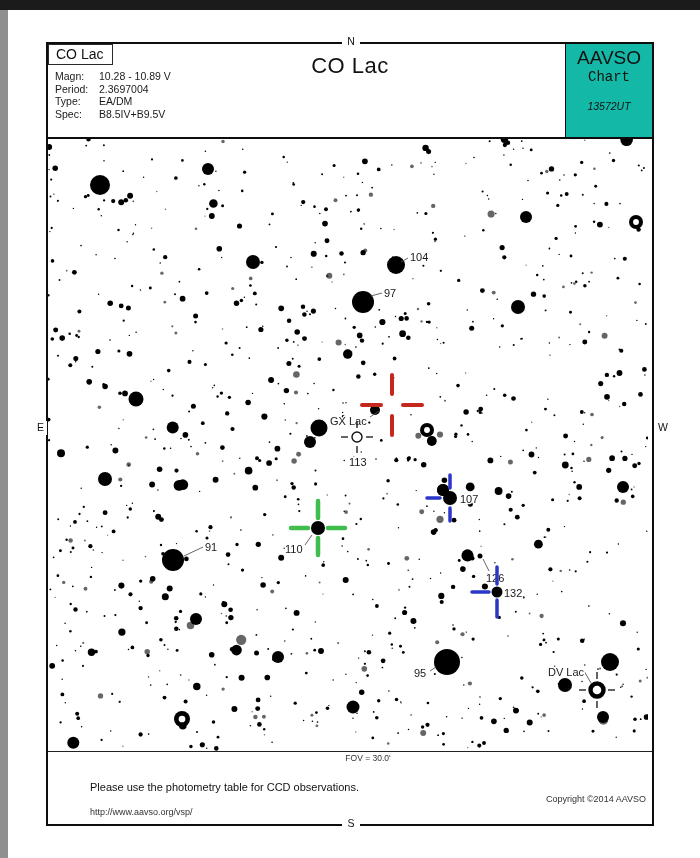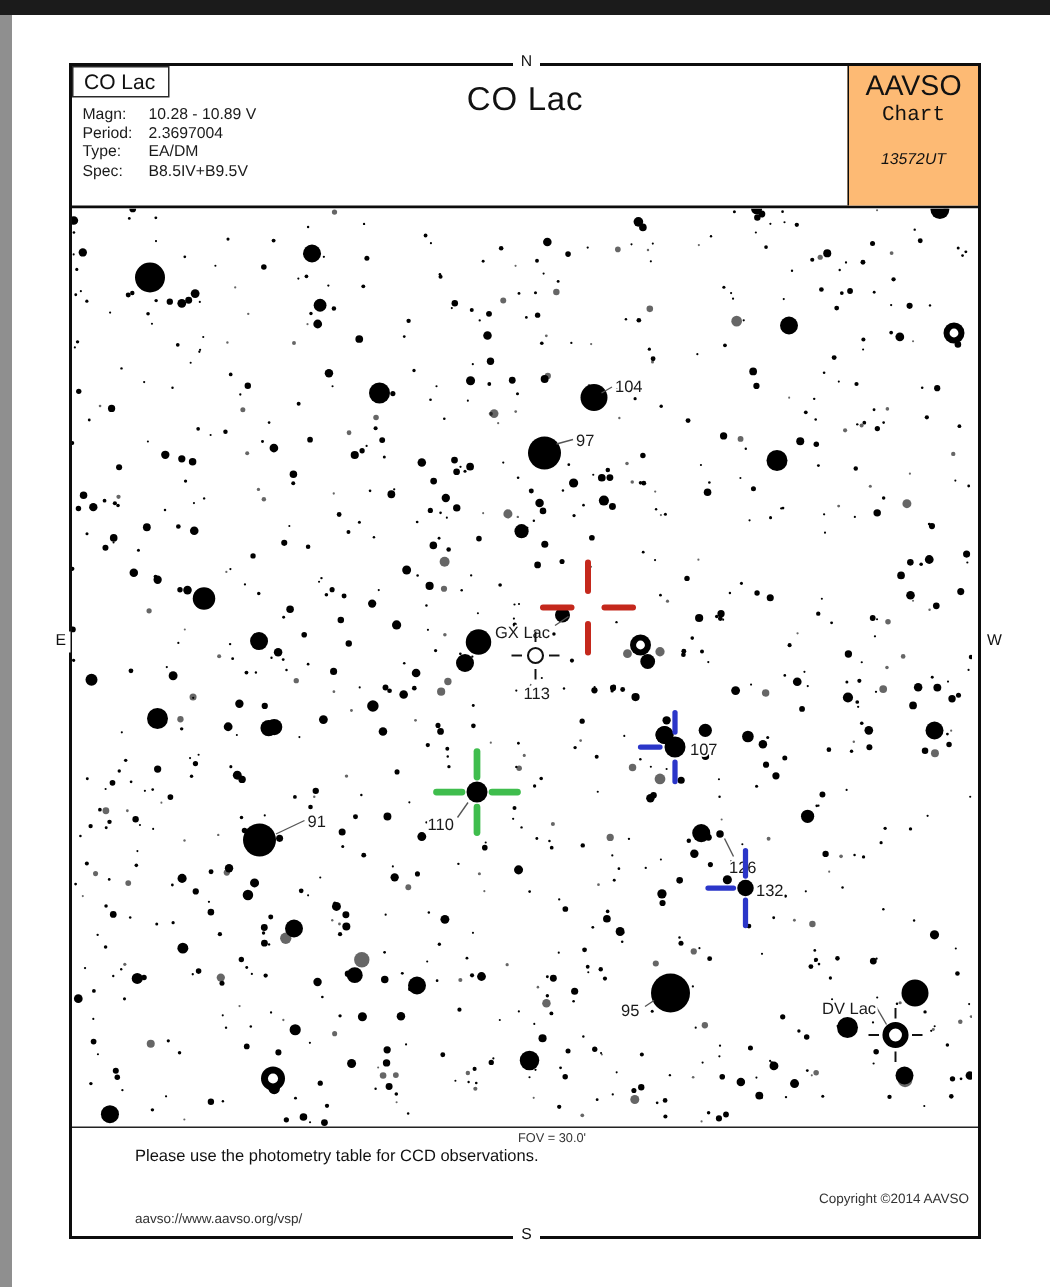--- a/index.html
+++ b/index.html
@@ -13,31 +13,31 @@
 
   .hdr{position:relative;height:93px;border-bottom:2px solid #0d0d0d;}
   .star-box{position:absolute;left:0;top:0;border:1px solid #2a2a2a;padding:1px 9px 2px 7px;
     font-size:14px;color:#111;background:#fff;}
   .info{position:absolute;left:7px;top:26px;font-size:10.5px;line-height:12.5px;color:#1a1a1a;}
   .info .lbl{display:inline-block;width:44px;}
   .title-wrap{position:absolute;left:0;right:0;top:9px;text-align:center;color:#111;}
   .title{font-size:22px;letter-spacing:0.5px;}
   .coords{font-size:11.5px;margin-top:2px;white-space:pre;}
   .brand{position:absolute;right:0;top:0;bottom:0;width:86px;border-left:1.5px solid #0d0d0d;
-    text-align:center;color:#111;background:#fdba74;}
+    text-align:center;color:#111;background:#14b8a6;}
   .brand .b1{font-size:19px;margin-top:3px;}
   .brand .b2{font-size:14px;margin-top:0px;font-family:Liberation Mono, monospace;}
   .brand .b3{font-size:10.5px;margin-top:15px;font-style:italic;}
 
   .fieldbox{position:relative;height:612px;border-bottom:1px solid #222;overflow:hidden;background:#fff;}
   .fieldbox svg{display:block;}
 
   .ftr{position:relative;height:72px;background:#fff;margin-left:36px;}
   .fov{text-align:center;font-size:8.5px;color:#333;padding-top:1px;}
-  .note{position:absolute;left:6px;top:13px;font-size:11px;color:#111;}
+  .note{position:absolute;left:6px;top:29px;font-size:11px;color:#111;}
   .url{position:absolute;left:6px;bottom:7px;font-size:9px;color:#333;}
   .cpy{position:absolute;right:6px;bottom:20px;font-size:9px;color:#333;}
 
   .compass{position:absolute;font-size:10.5px;color:#111;background:#fff;text-align:center;z-index:6;}
   .c-n{left:334px;top:25px;width:18px;height:13px;}
   .c-s{left:334px;top:807px;width:18px;height:13px;}
   .c-e{left:26px;top:411px;width:13px;height:14px;}
   .c-w{left:648px;top:411px;width:14px;height:14px;}
 </style>
 </head>
@@ -1119,21 +1119,21 @@
           <line x1="260" y1="389" x2="243" y2="389" stroke="#3fbd4d" stroke-width="4.5" stroke-linecap="round"></line>
           <line x1="449" y1="445" x2="449" y2="428" stroke="#2b36c9" stroke-width="3.5" stroke-linecap="round"></line>
           <line x1="441" y1="453" x2="424" y2="453" stroke="#2b36c9" stroke-width="3.5" stroke-linecap="round"></line>
           <line x1="449" y1="461" x2="449" y2="478" stroke="#2b36c9" stroke-width="3.5" stroke-linecap="round"></line>
         </svg>
     </div>
 
     <div class="ftr">
       <div class="fov">FOV = 30.0'</div>
       <div class="note">Please use the photometry table for CCD observations.</div>
-      <div class="url">aavso://www.aavso.org/vsp/</div>
+      <div class="url">http://www.aavso.org/vsp/</div>
       <div class="cpy">Copyright ©2014 AAVSO</div>
     </div>
 
   </div>
 
   <div class="compass c-n">N</div>
   <div class="compass c-s">S</div>
   <div class="compass c-e">E</div>
   <div class="compass c-w">W</div>
 

